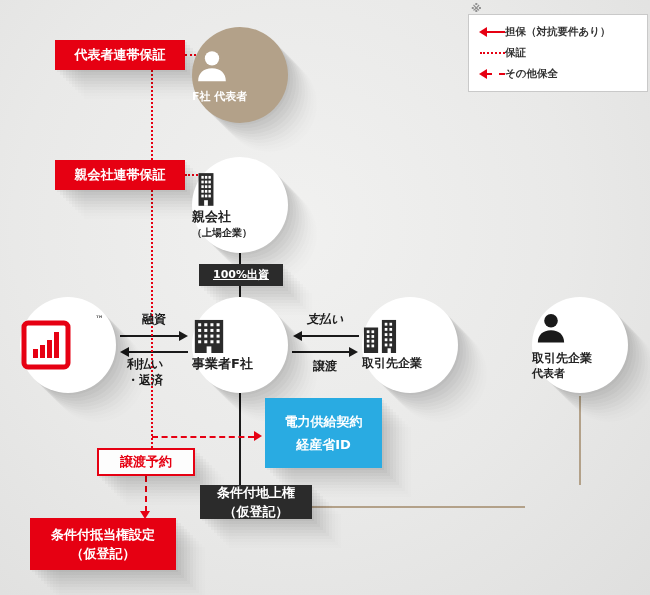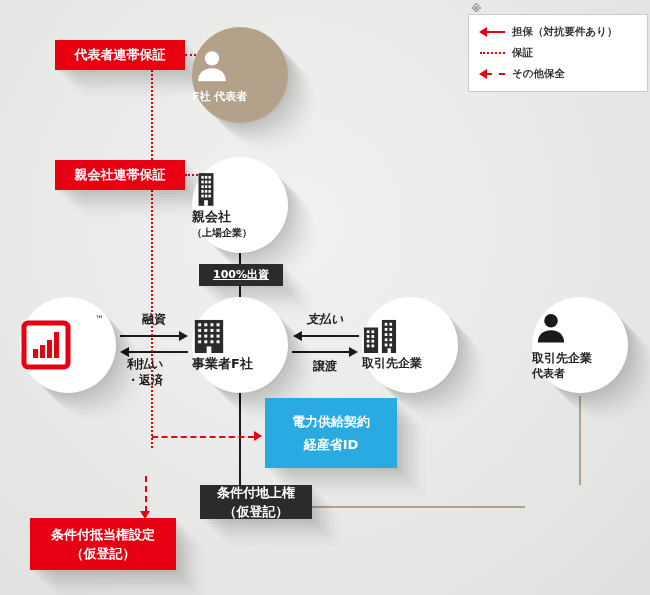--- a/index.html
+++ b/index.html
@@ -38,21 +38,21 @@
   .dash-v{position:absolute;width:0;border-left:2px dashed var(--red);}
   .tri{position:absolute;width:0;height:0;}
   .tri.r-ink{border-top:5px solid transparent;border-bottom:5px solid transparent;border-left:9px solid var(--ink);}
   .tri.l-ink{border-top:5px solid transparent;border-bottom:5px solid transparent;border-right:9px solid var(--ink);}
   .tri.r-red{border-top:5px solid transparent;border-bottom:5px solid transparent;border-left:8px solid var(--red);}
   .tri.d-red{border-left:5px solid transparent;border-right:5px solid transparent;border-top:8px solid var(--red);}
   .flow-label{position:absolute;font-size:12px;font-weight:bold;color:var(--ink);line-height:1.3;white-space:nowrap;}
   .legend{position:absolute;left:468px;top:14px;width:180px;height:78px;background:#fff;
     border:1px solid #c9c9c9;display:flex;flex-direction:column;justify-content:space-around;
     padding:6px 10px;box-sizing:border-box;}
-  .legend-row{display:flex;align-items:center;gap:7px;}
+  .legend-row{display:flex;align-items:center;}
   .legend-label{font-size:10.5px;font-weight:bold;color:#333;white-space:nowrap;}
   .swatch{position:relative;width:26px;height:10px;flex:0 0 26px;}
   .swatch i{position:absolute;left:7px;right:0;top:4px;display:block;}
   .swatch.solid i{border-top:2px solid var(--red);}
   .swatch.dashed i{border-top:2px dashed var(--red);}
   .swatch.dotted i{left:1px;border-top:2px dotted var(--red);}
   .swatch.solid:before,.swatch.dashed:before{content:"";position:absolute;left:0;top:0;width:0;height:0;
     border-top:5px solid transparent;border-bottom:5px solid transparent;border-right:8px solid var(--red);}
   .note{position:absolute;left:471px;top:2px;font-size:11px;color:#909090;font-weight:bold;}
   .tm{position:absolute;left:95px;top:314px;font-size:9px;color:#666;font-weight:bold;}
@@ -223,25 +223,26 @@
     <span class="node-label sm">取引先企業</span>
     <span class="node-sub lg">代表者</span>
   </div>
 
   <span class="flow-label" style="left:142px;top:312px;">融資</span>
   <span class="flow-label" style="left:127px;top:357px;">利払い</span>
   <span class="flow-label" style="left:127px;top:373px;">・返済</span>
   <span class="flow-label" style="left:307px;top:312px;font-style:italic;">支払い</span>
   <span class="flow-label" style="left:313px;top:359px;">譲渡</span>
 
-  <div class="box blue lshadow" style="left:265px;top:398px;width:132px;height:70px;">
+  <div class="box blue lshadow" style="left:265px;top:398px;width:117px;height:70px;">
     <span>電力供給契約</span>
     <span>経産省ID</span>
   </div>
 
+  <div class="box outline lshadow" style="left:97px;top:448px;width:98px;height:28px;">譲渡予約</div>
 
   <div class="box dark lshadow" style="left:200px;top:485px;width:112px;height:34px;">
     <span>条件付地上権</span>
     <span>（仮登記）</span>
   </div>
 
   <div class="box red lshadow" style="left:30px;top:518px;width:146px;height:52px;">
     <span>条件付抵当権設定</span>
     <span>（仮登記）</span>
   </div>

